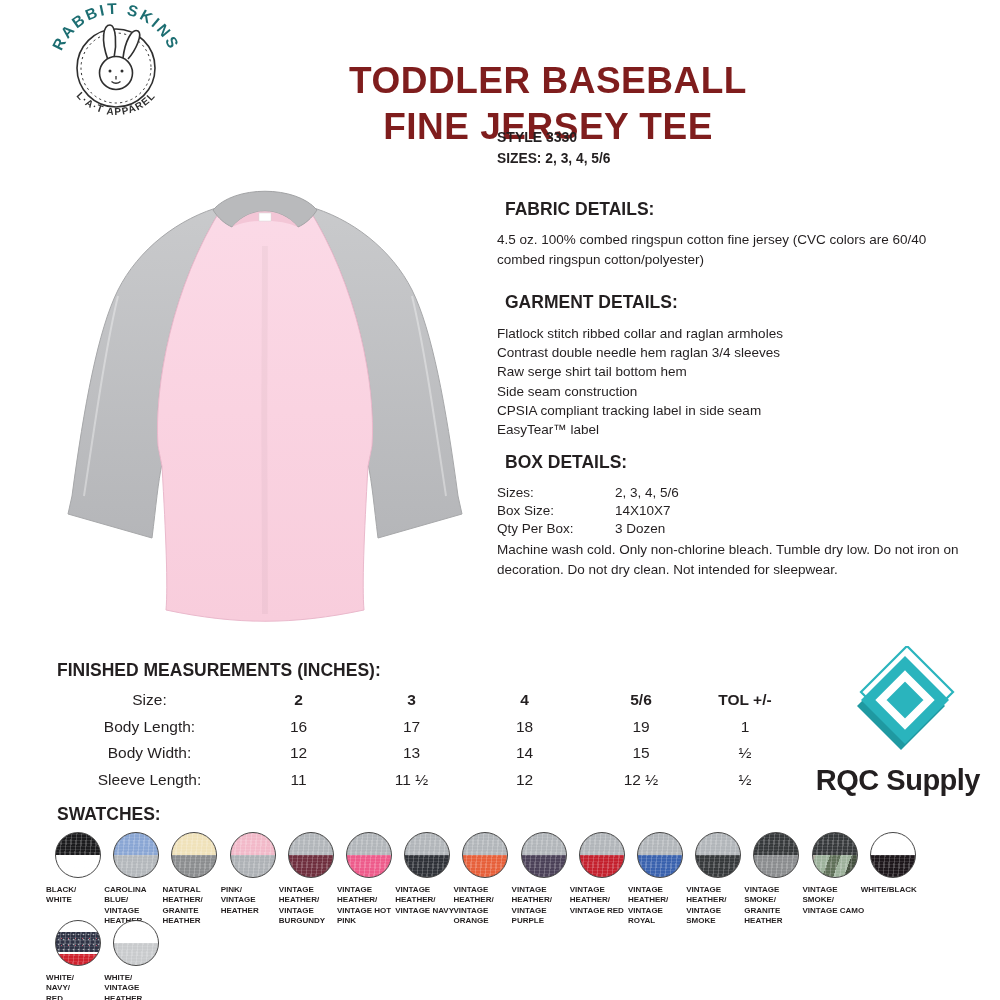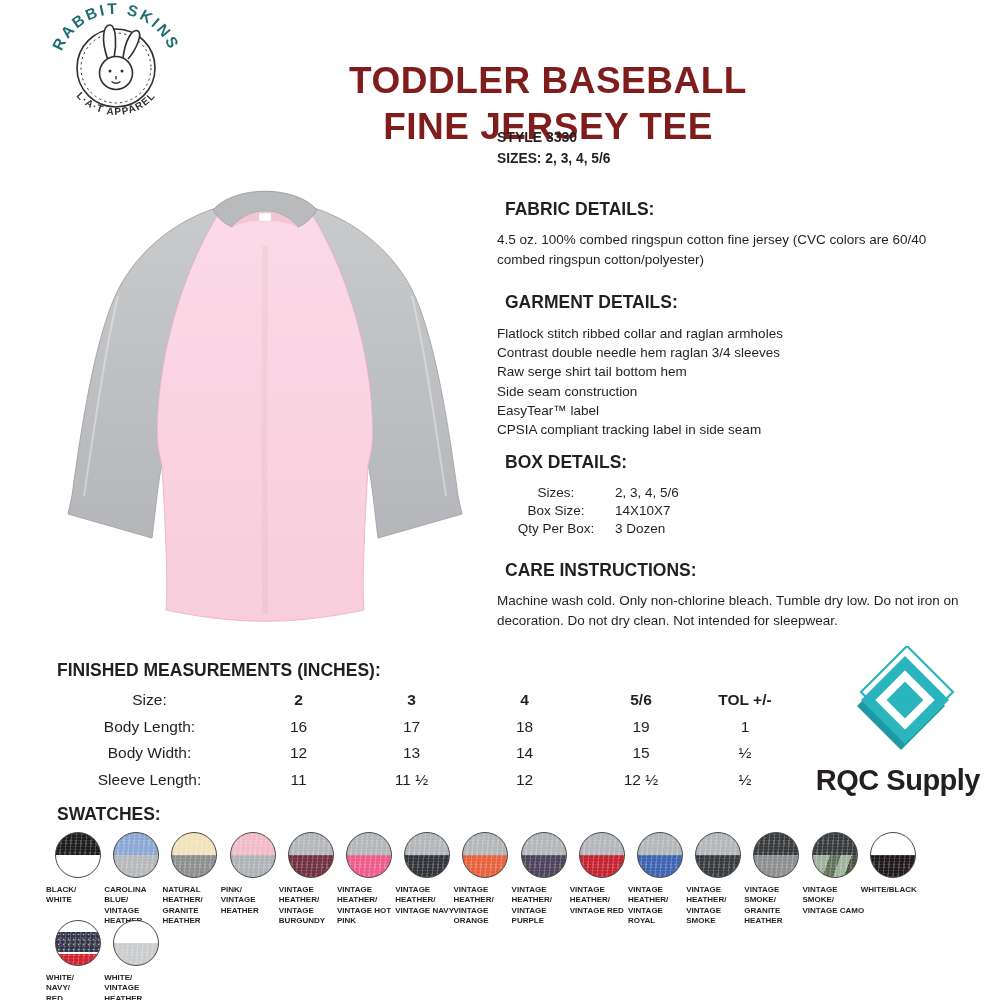--- a/index.html
+++ b/index.html
@@ -27,21 +27,21 @@
   .sec{font-size:17.5px;font-weight:bold;margin:8px;}
   .sec.fabric{margin-top:26px;}
   .sec.garment{margin-top:19px;}
   .sec.box{margin-top:10px;}
   .sec.care{margin-top:19px;}
   .body-p{margin:2px 0 0 0;}
   .g-list{margin-top:2px;}
   .g-item{line-height:19.3px;}
   .box-rows{margin-top:1px;}
   .box-row{display:flex;line-height:18px;}
-  .box-label{width:118px;text-align:center;}
+  .box-label{width:118px;}
 
   
   .measure{position:absolute;left:57px;top:660px;width:724px;}
   .m-head{font-size:17.5px;font-weight:bold;}
   .m-grid{display:grid;grid-template-columns:185px 113px 113px 113px 120px 88px;
     margin-top:10px;row-gap:8.5px;font-size:15.5px;}
   .mcell{text-align:center;}
   .mcell.first{text-align:center;}
   .mcell.mhead{font-weight:bold;}
 
@@ -139,41 +139,40 @@
 
     <h3 class="sec fabric">FABRIC DETAILS:</h3>
     <p class="body-p">4.5 oz. 100% combed ringspun cotton fine jersey (CVC colors are 60/40 combed ringspun cotton/polyester)</p>
 
     <h3 class="sec garment">GARMENT DETAILS:</h3>
     <div class="g-list" id="garment-list">
         <div class="g-item">Flatlock stitch ribbed collar and raglan armholes</div>
         <div class="g-item">Contrast double needle hem raglan 3/4 sleeves</div>
         <div class="g-item">Raw serge shirt tail bottom hem</div>
         <div class="g-item">Side seam construction</div>
+        <div class="g-item">CPSIA compliant tracking label in side seam</div>
         <div class="g-item">EasyTear™ label</div>
-        <div class="g-item">CPSIA compliant tracking label in side seam</div>
       </div>
 
     <h3 class="sec box">BOX DETAILS:</h3>
     <div class="box-rows" id="box-rows">
         <div class="box-row">
           <div class="box-label">Sizes:</div>
           <div class="box-value">2, 3, 4, 5/6</div>
         </div>
         <div class="box-row">
           <div class="box-label">Box Size:</div>
           <div class="box-value">14X10X7</div>
         </div>
         <div class="box-row">
           <div class="box-label">Qty Per Box:</div>
           <div class="box-value">3 Dozen</div>
         </div>
       </div>
 
-    <h3 class="sec care">CARE INSTRUCTIONS:</h3>
     <p class="body-p">Machine wash cold. Only non-chlorine bleach. Tumble dry low. Do not iron on decoration. Do not dry clean. Not intended for sleepwear.</p>
   </div>
 
   <div class="measure">
     <div class="m-head">FINISHED MEASUREMENTS (INCHES):</div>
     <div class="m-grid" id="m-grid">
         <div class="mcell first">Size:</div>
         <div class="mcell mhead">2</div>
         <div class="mcell mhead">3</div>
         <div class="mcell mhead">4</div>

